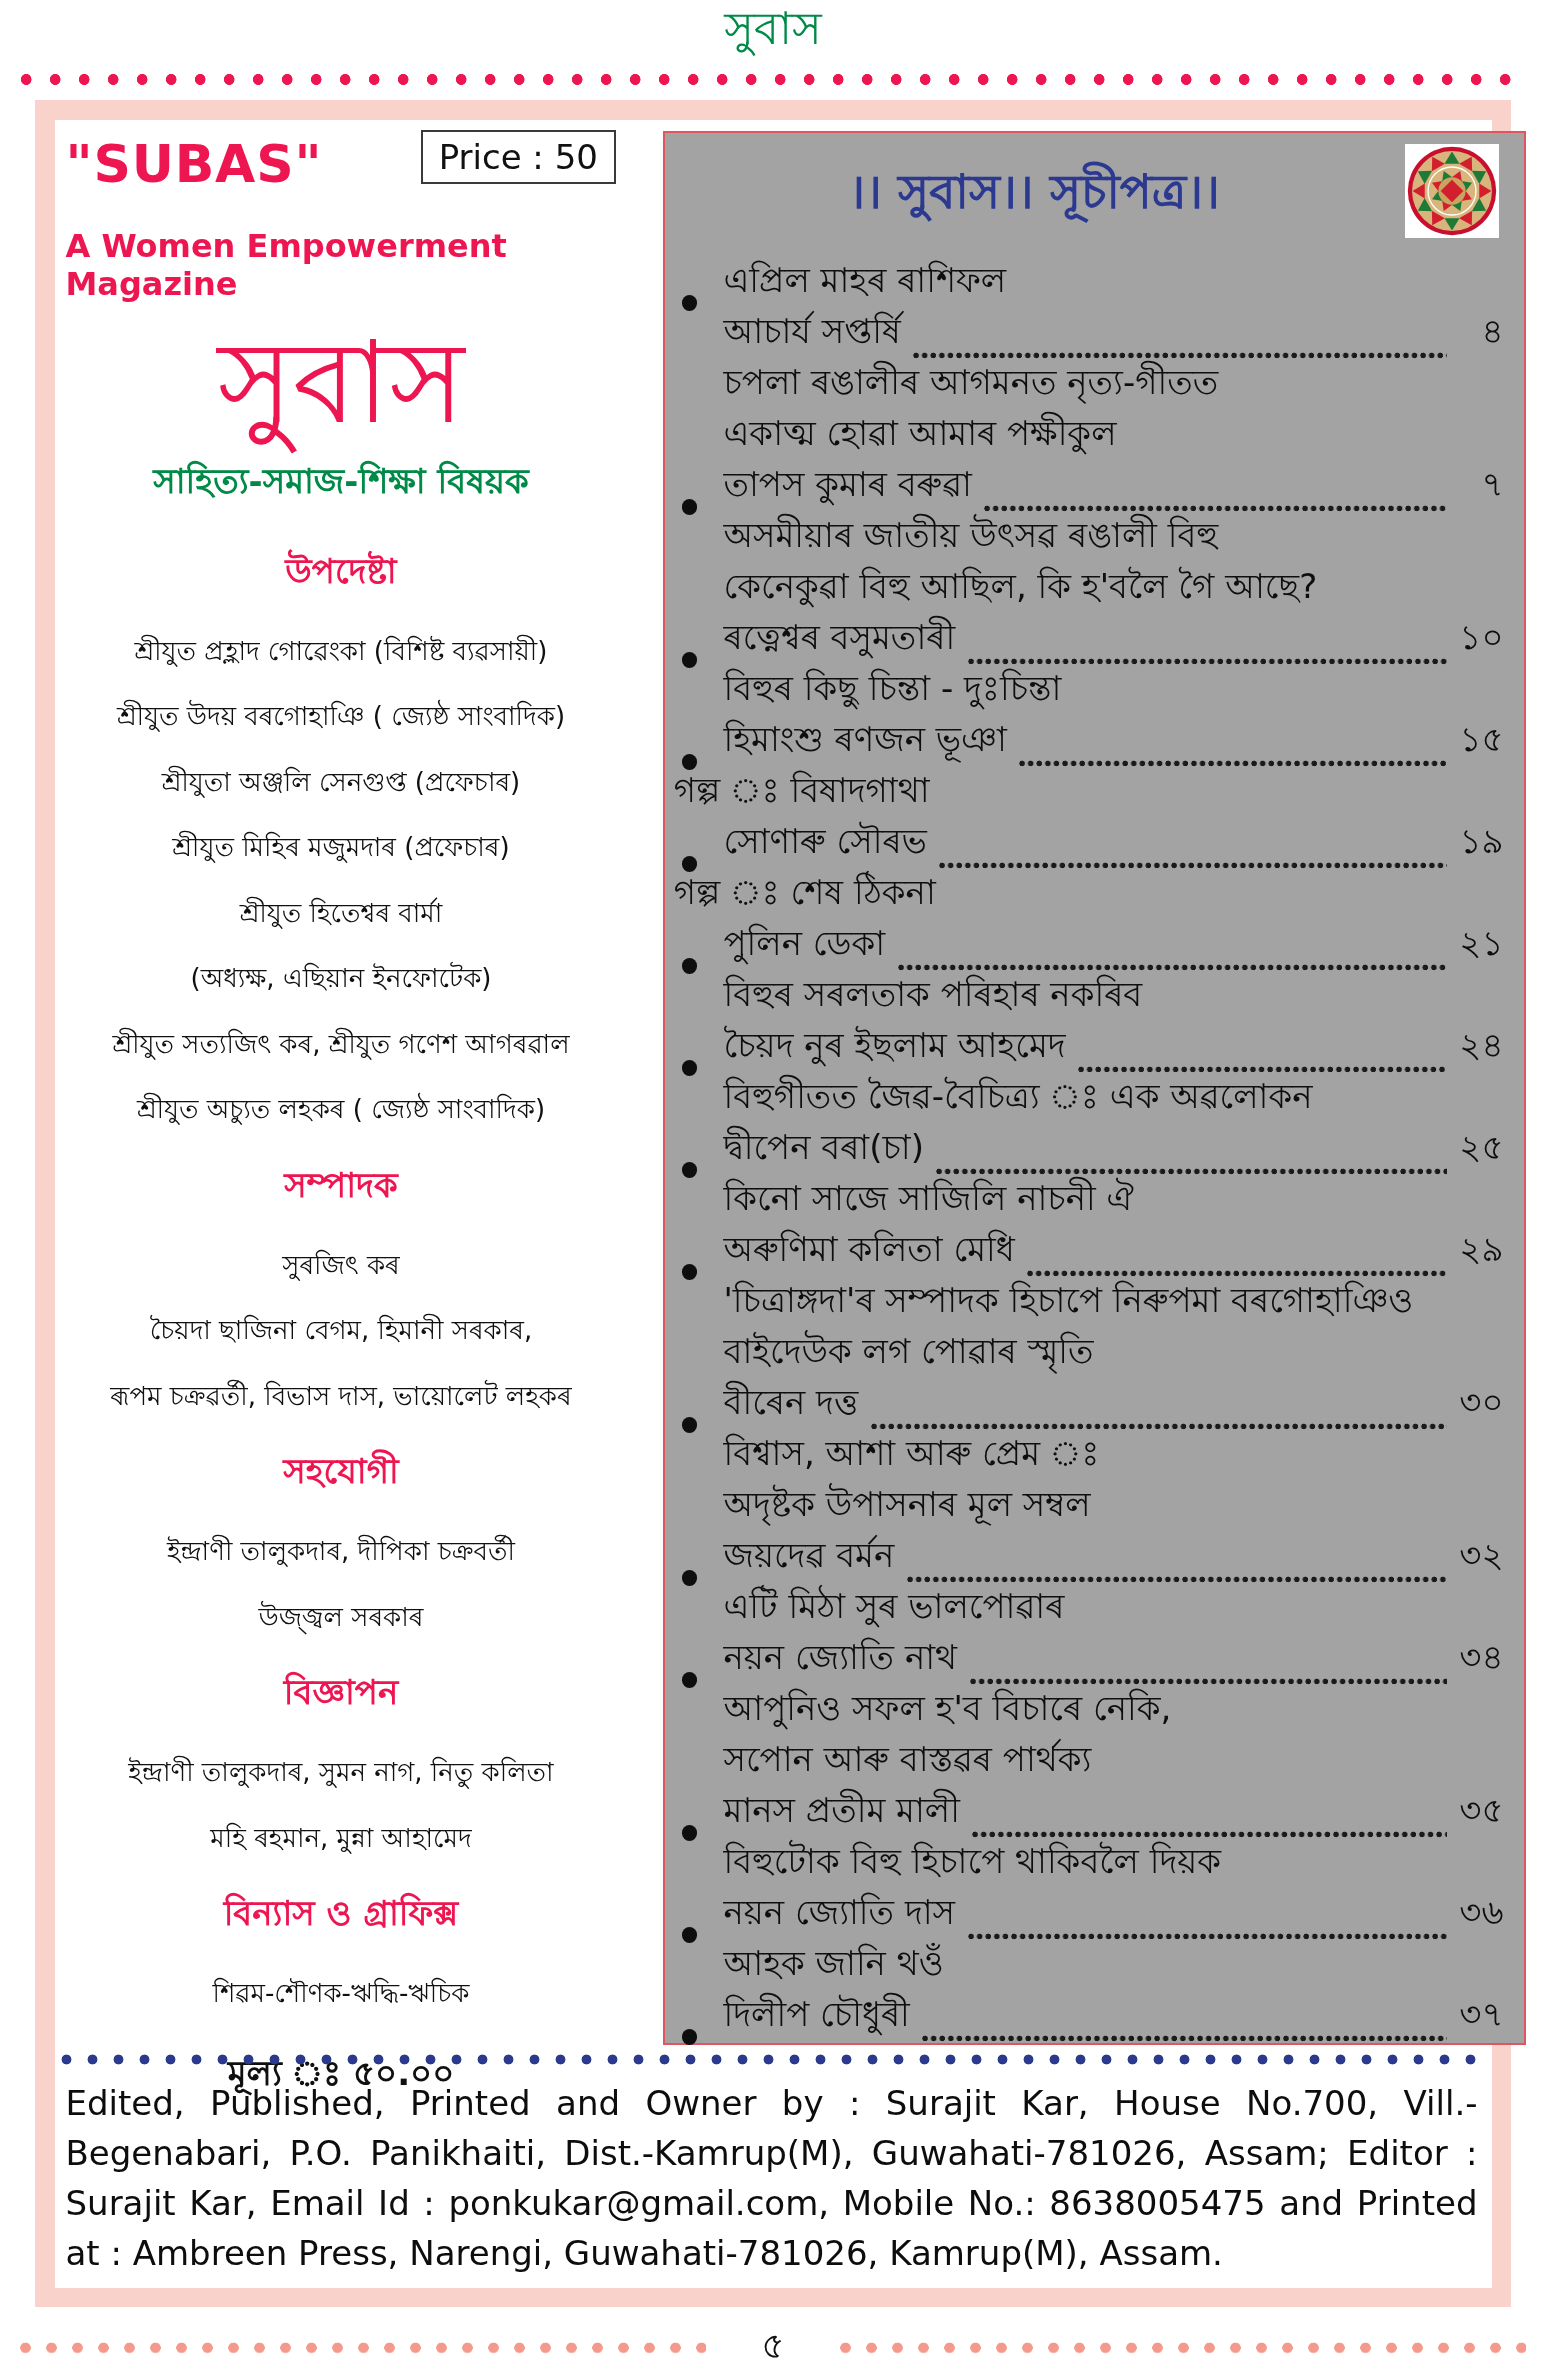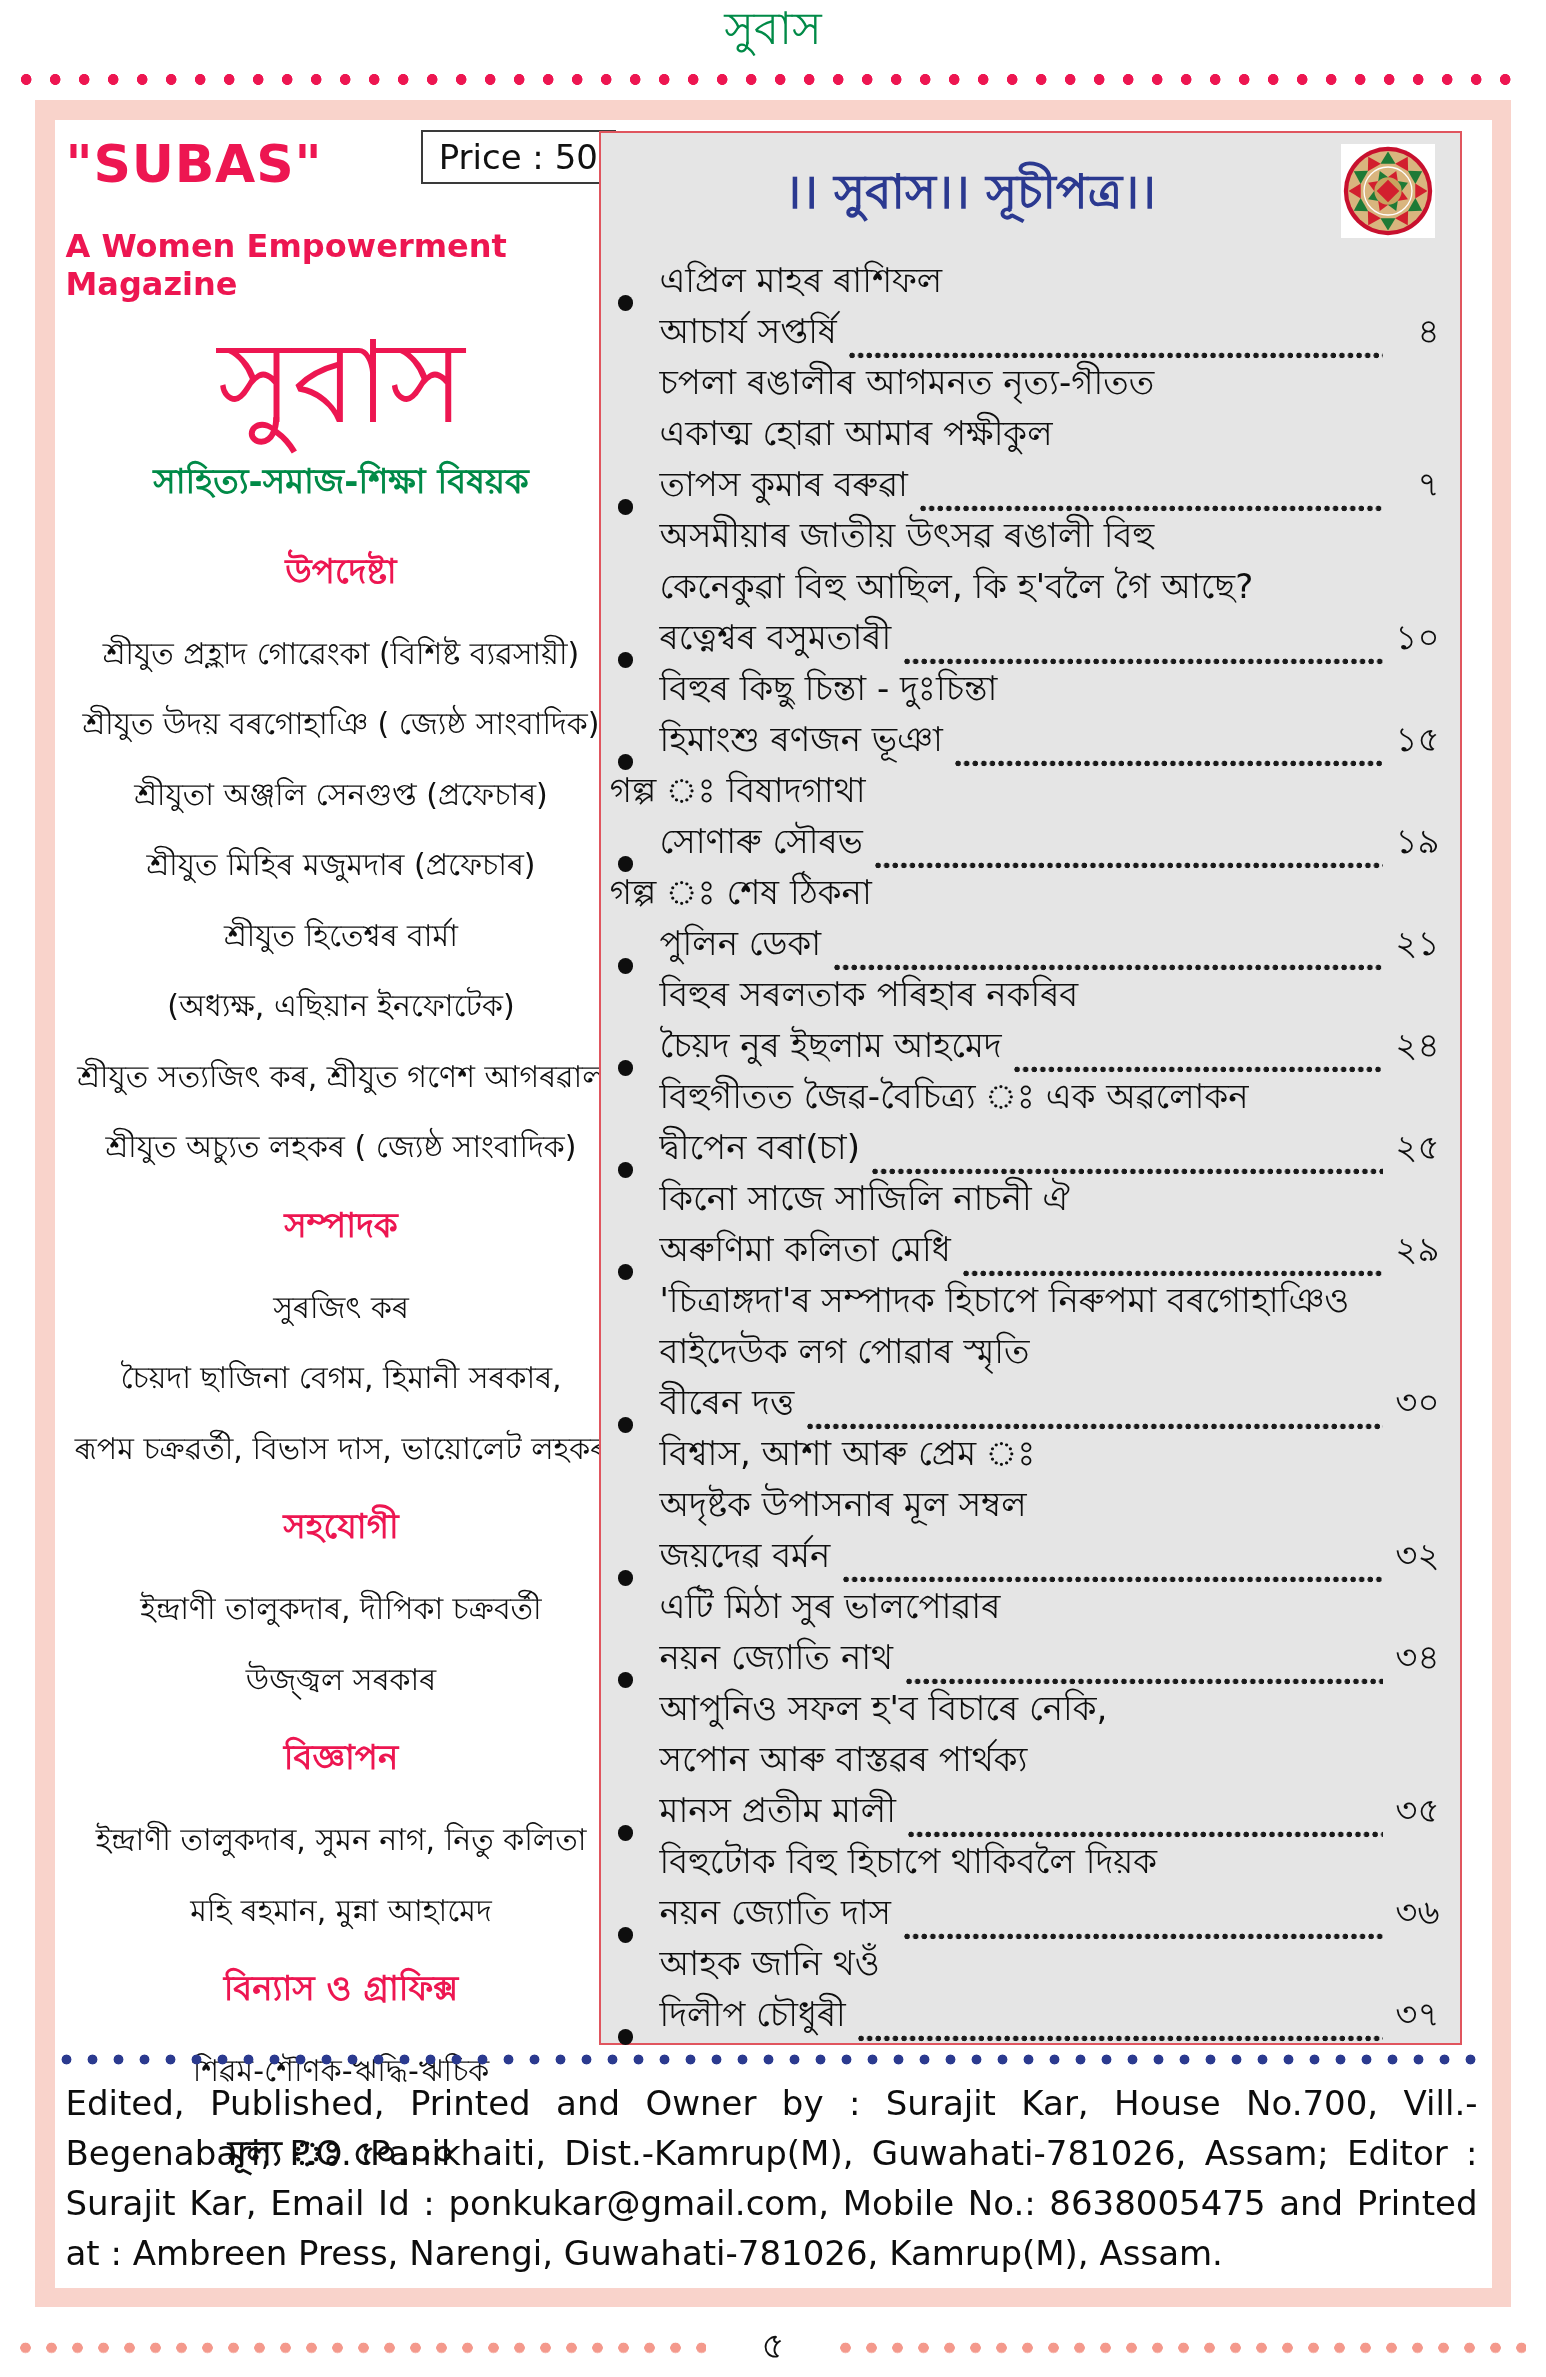--- a/index.html
+++ b/index.html
@@ -28,26 +28,26 @@
   
   .left-col{position:absolute;left:11px;top:14px;width:551px;text-align:center;}
   .subas-row{position:relative;height:81px;text-align:left;}
   .subas{font-size:52px;font-weight:bold;color:#ED1651;letter-spacing:0.8px;}
   .price-box{position:absolute;right:1px;top:-3.1px;border:2.3px solid #3a3a3a;background:#fff;
              padding:4.7px 15.6px;font-size:34px;color:#111;font-weight:normal;}
   .tagline{text-align:left;font-size:32px;font-weight:bold;color:#ED1651;margin-top:12.5px;}
   .masthead{font-size:114px;line-height:1.18;color:#ED1651;margin-top:12.5px;}
   .green-sub{font-size:34px;font-weight:bold;color:#008A47;margin-top:4.7px;}
   .red-head{font-size:34px;font-weight:bold;color:#ED1651;margin-top:33px;}
-  .name{font-size:30px;color:#101010;margin-top:33px;line-height:1.25;}
+  .name{font-size:26px;color:#101010;margin-top:33px;line-height:1.25;}
   .price-line{font-size:34px;font-weight:bold;color:#101010;margin-top:37px;}
 
   
-  .toc-box{position:absolute;left:544px;top:11px;width:863px;height:1914px;
-           background:#e5e5e5;border:2.3px solid #E0555E;box-sizing:border-box;
+  .toc-box{position:absolute;left:608px;top:11px;width:863px;height:1914px;
+           background:#a3a3a3;border:2.3px solid #E0555E;box-sizing:border-box;
            padding:11px 20px 0 17px;}
   .toc-header{position:relative;height:116px;}
   .toc-header-text{position:absolute;left:0;right:117px;top:12.5px;text-align:center;
                    font-size:47px;font-weight:bold;color:#2B3990;}
   .emblem{position:absolute;right:4.7px;top:0px;width:94px;height:94px;background:#fff;}
   .toc-line{display:flex;align-items:flex-end;height:51px;font-size:34px;color:#0e0e0e;}
   .bullet-cell{width:42px;flex:none;display:flex;align-items:center;}
   .bullet-dot{width:15.6px;height:15.6px;border-radius:50%;background:#0e0e0e;}
   .indent{padding-left:42px;}
   .flush{margin-left:-7.8px;}

